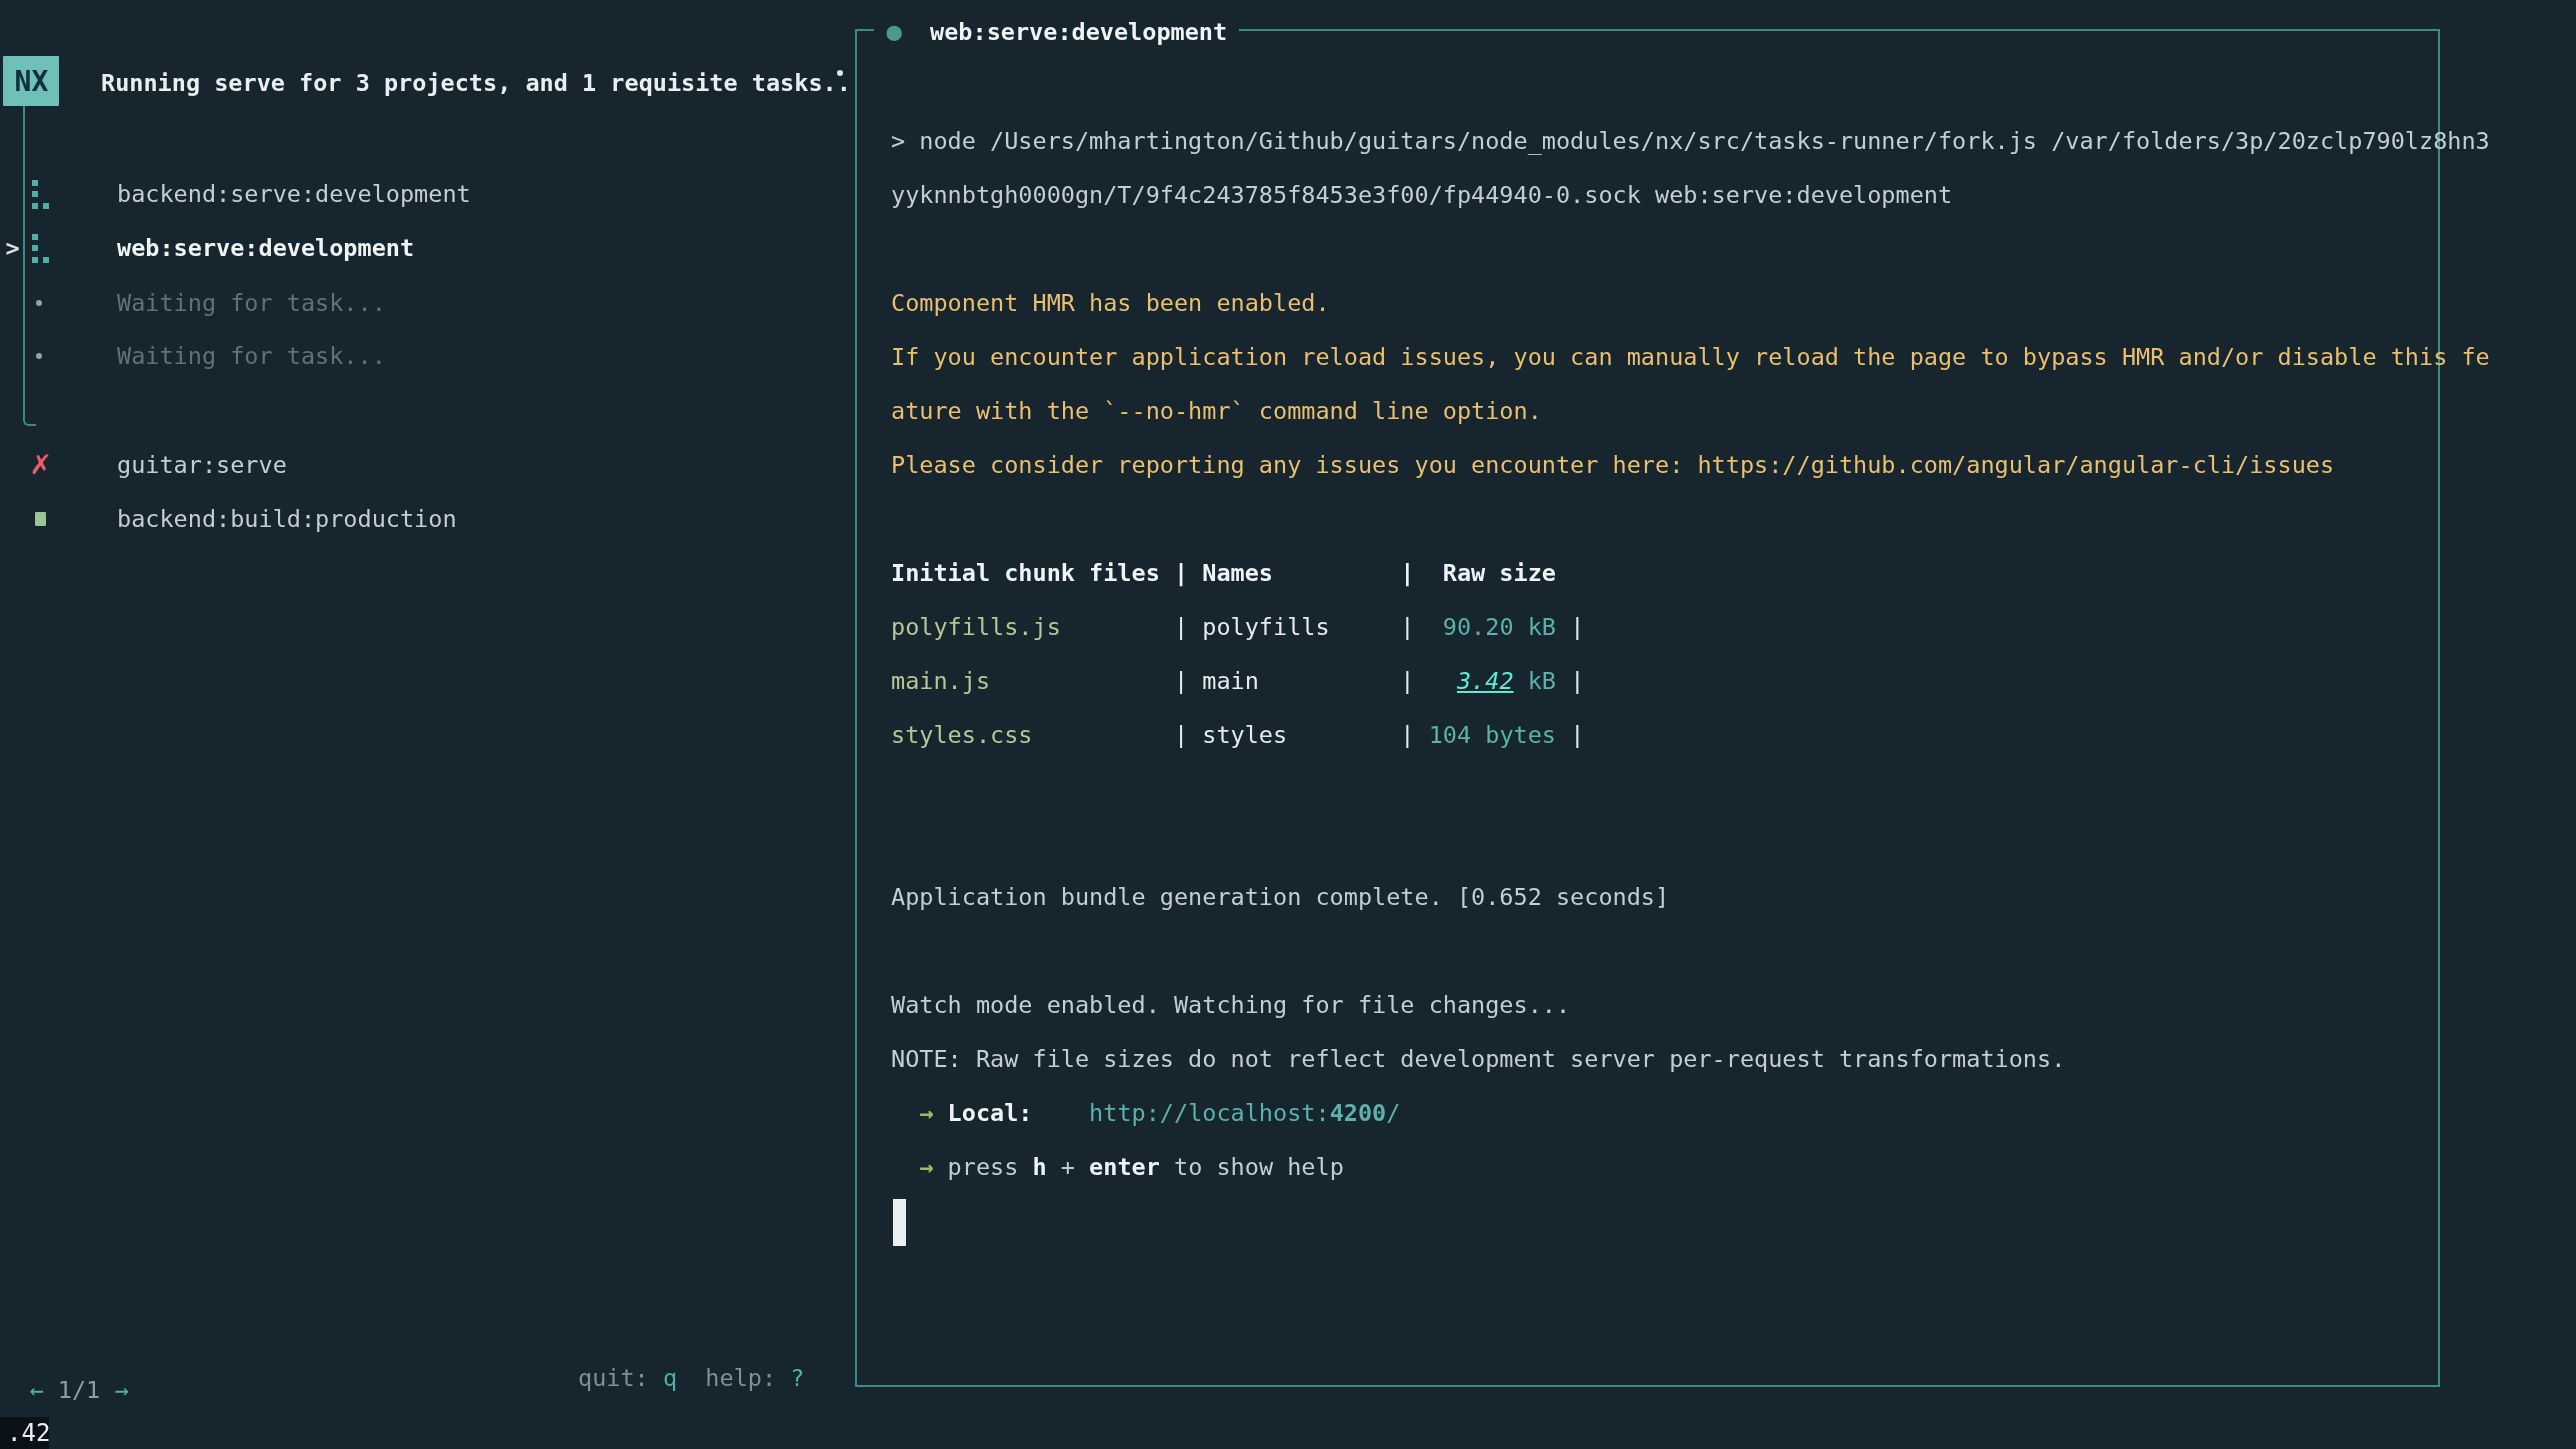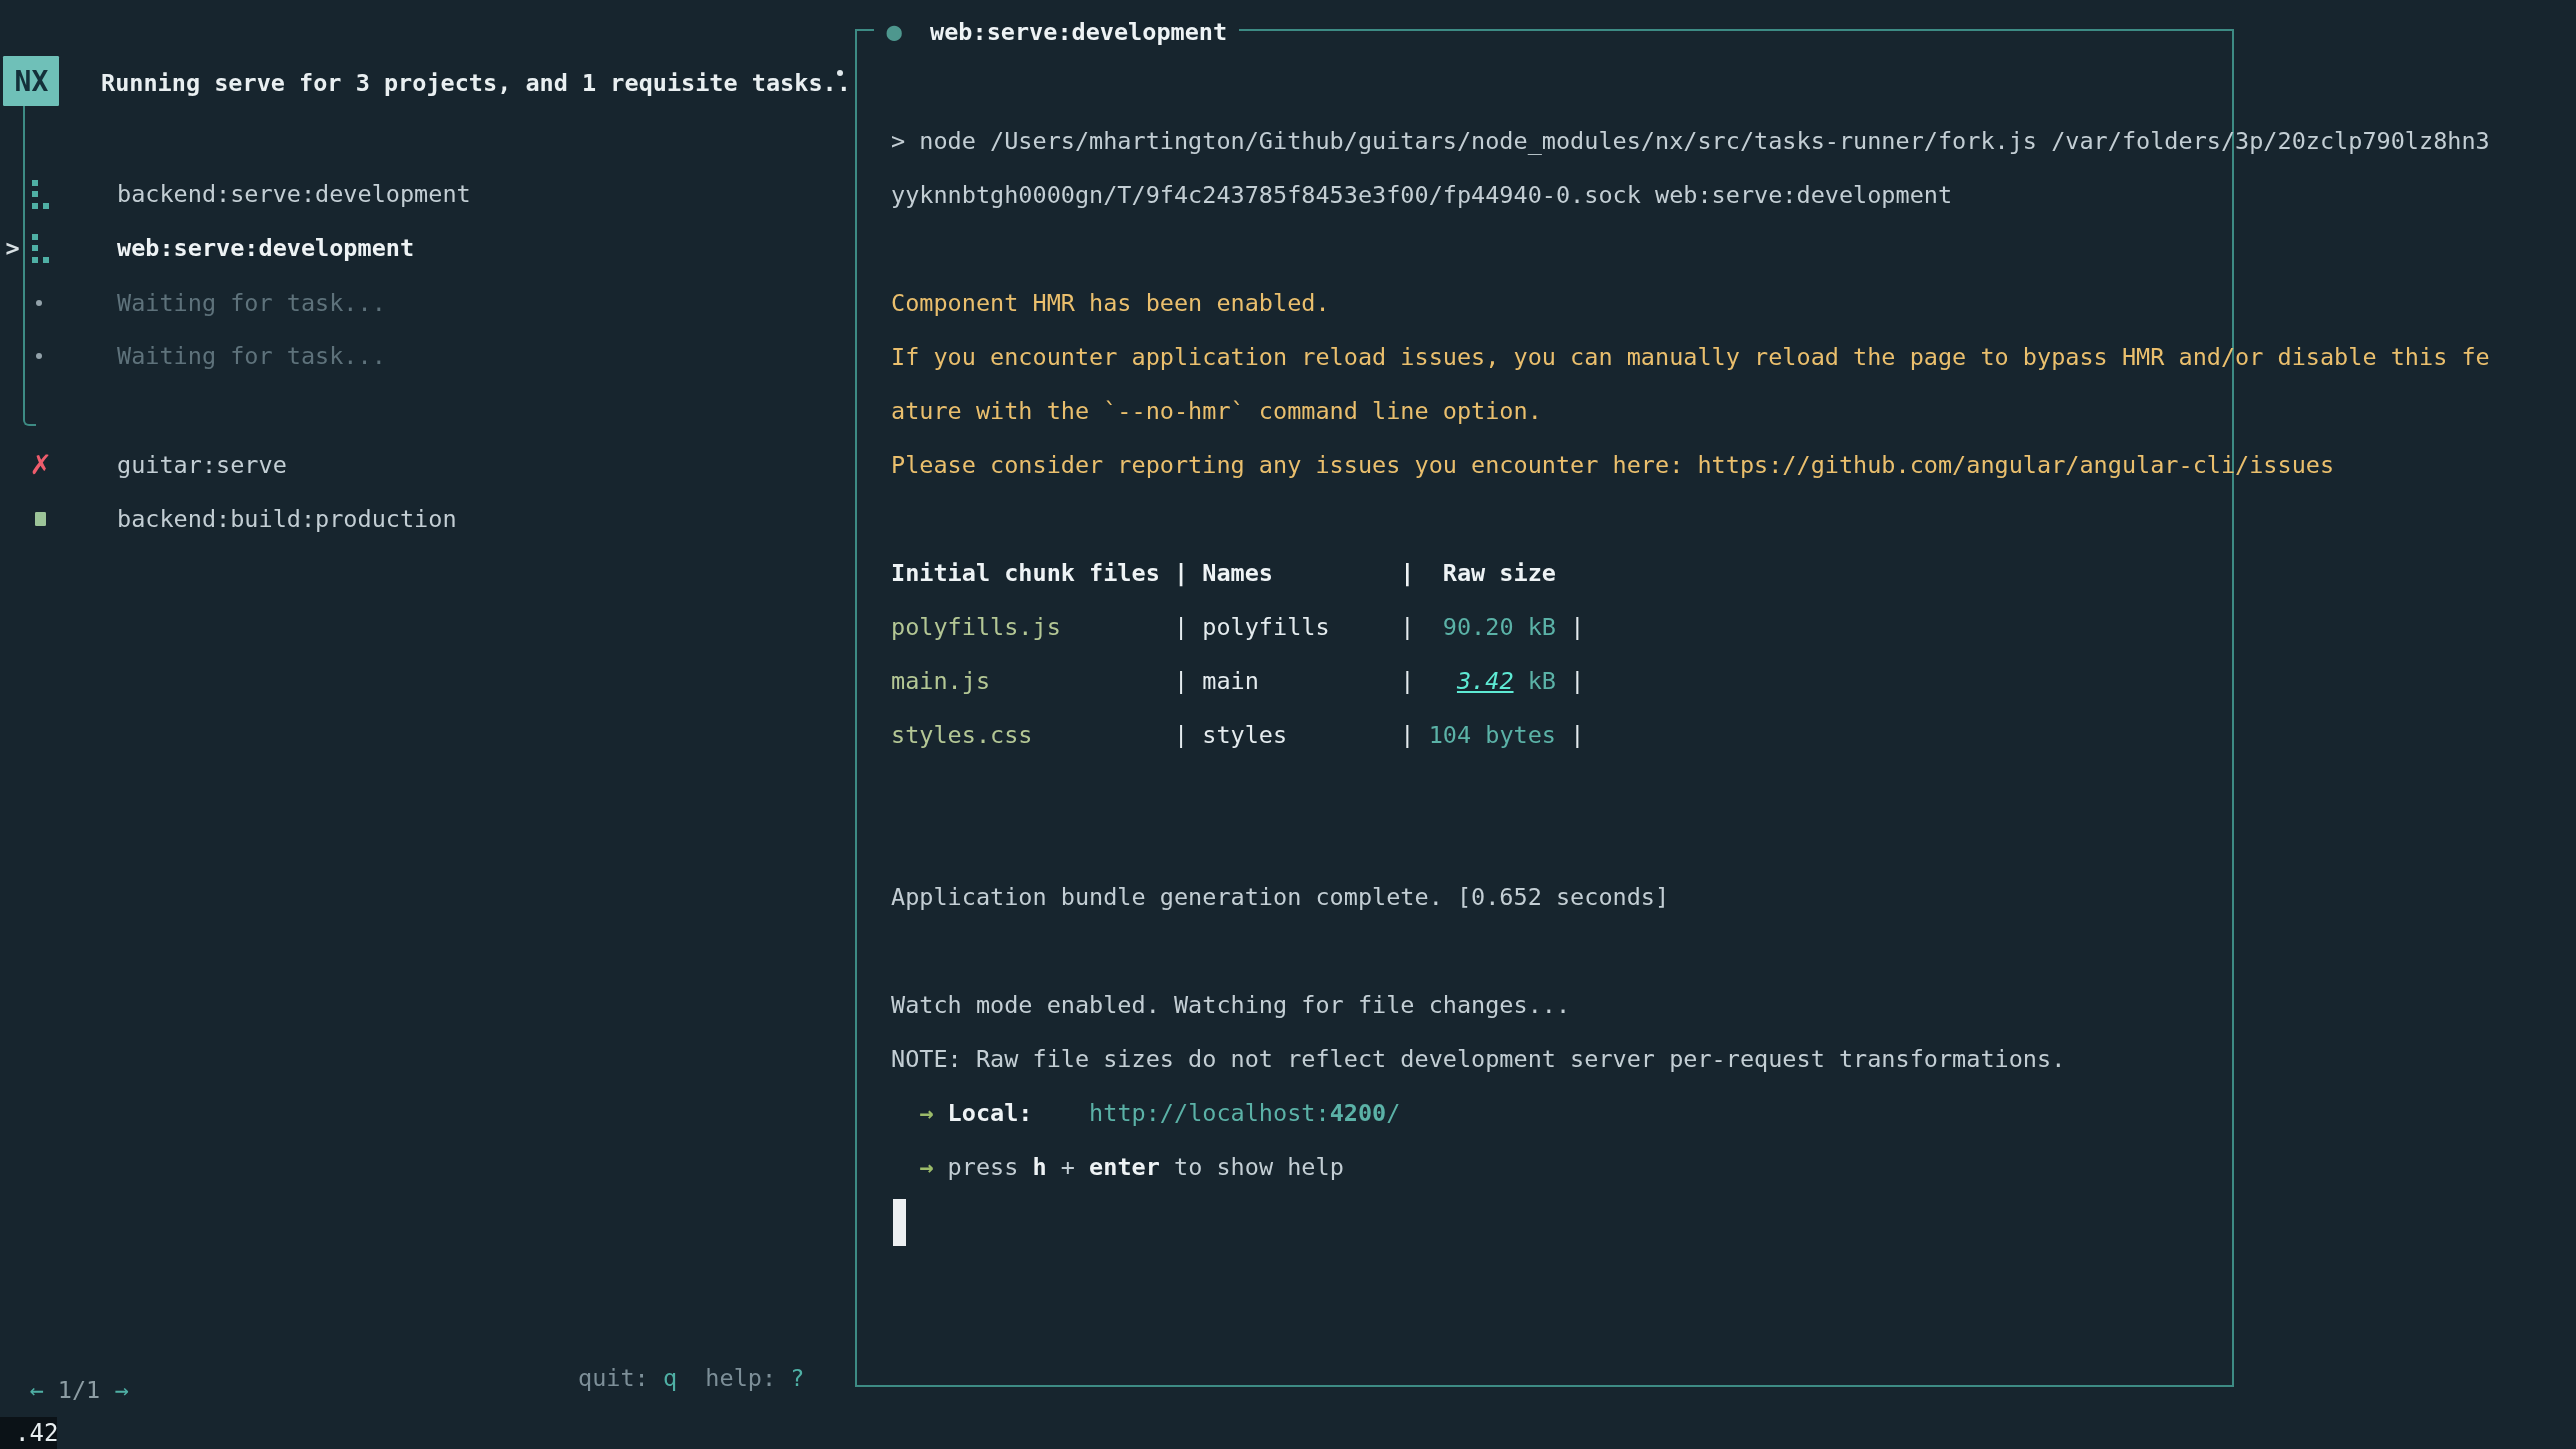--- a/index.html
+++ b/index.html
@@ -37,25 +37,25 @@
   .wdot{position:absolute;left:36px;top:24px;width:6px;height:6px;border-radius:50%;background:#93a2aa;}
   .xmark{position:absolute;left:29.5px;top:0;color:#ee5c6c;font-weight:bold;font-size:27px;font-family:"DejaVu Sans","Liberation Sans",sans-serif;}
   .gsquare{position:absolute;left:35px;top:20px;width:11.4px;height:14px;background:#9cc498;border-radius:1.3px;}
   
   #pager{left:29.5px;top:1363px;height:54px;line-height:54px;white-space:pre;color:#8d9da4;}
   #pager .arr{color:#4fb0a5;}
   #keyhints{left:578px;top:1351px;height:54px;line-height:54px;white-space:pre;color:#7d8f98;}
   #keyhints .key{color:#4fb0a5;}
   #corner-overlay{
     left:0;top:1417px;width:42px;height:32px;background:#0b1217;color:#e9eff1;
-    line-height:32px;padding-left:15px;font-size:24px;
+    line-height:32px;padding-left:7px;font-size:24px;
   }
   
   #panel{
-    left:855px;top:29px;width:1379px;height:1358px;
+    left:855px;top:29px;width:1585px;height:1358px;
     border:2px solid #3d8b84;box-sizing:border-box;
   }
   #panel-title{
     position:absolute;left:17.4px;top:-27px;height:54px;line-height:54px;
     background:#17252e;padding:0 12px;white-space:pre;
   }
   #panel-title .dot{color:#4e978e;font-size:25.5px;}
   #panel-title .ttl{color:#eef3f5;font-weight:bold;}
   #scroll-dot{left:837px;top:70px;width:6px;height:6px;border-radius:50%;background:#dfe7ea;}
   #term{position:absolute;left:34px;top:83px;width:1623px;}

